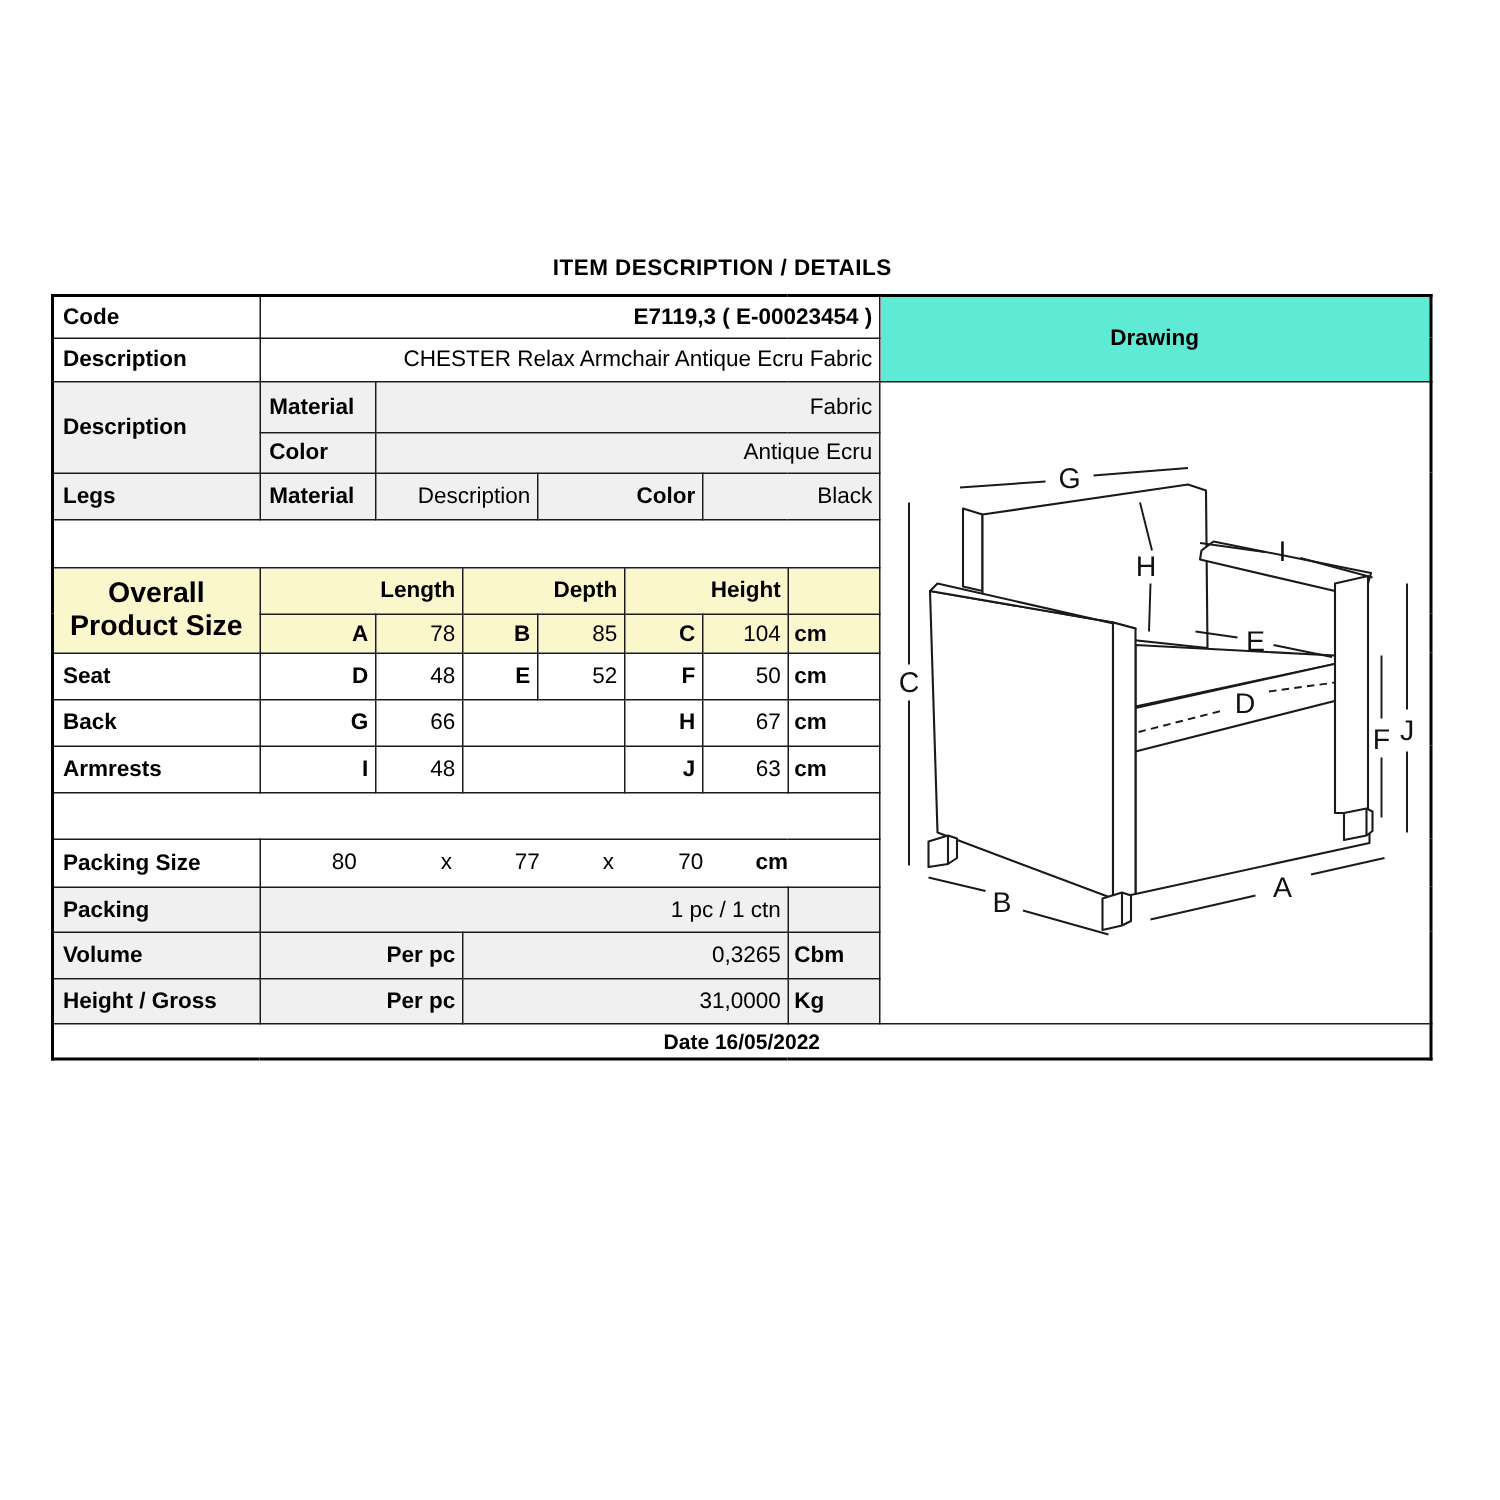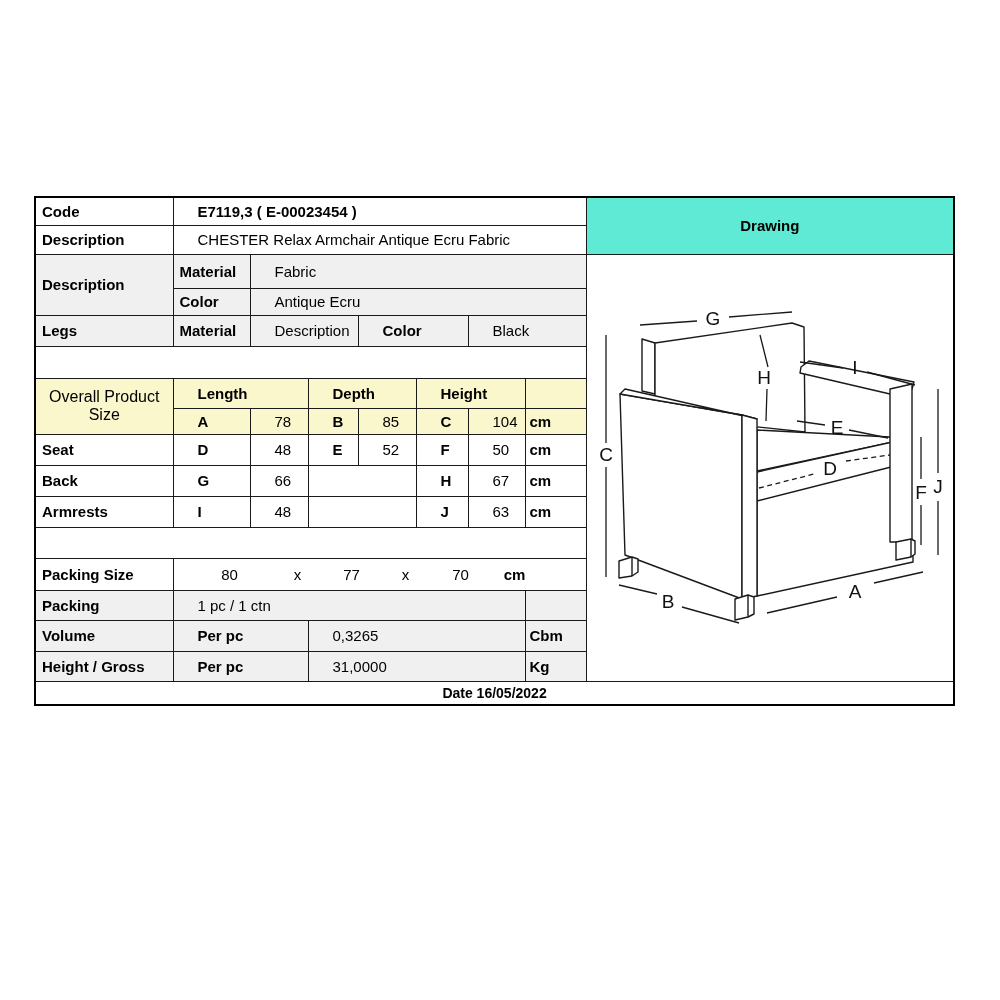--- a/index.html
+++ b/index.html
@@ -5,45 +5,46 @@
   html,body{margin:0;padding:0;background:#ffffff;width:1000px;height:1000px;
     font-family:"Liberation Sans",sans-serif;color:#000;}
   #page{position:relative;width:1000px;height:1000px;background:#fff;}
   #doc-title{position:absolute;left:22px;top:170px;width:919px;text-align:center;
     font-size:15px;font-weight:bold;letter-spacing:.3px;}
   table.spec{position:absolute;left:34px;top:196px;width:919px;border-collapse:collapse;
     table-layout:fixed;border:2.5px solid #000;}
   td{border:1.4px solid #1a1a1a;padding:0 4px;font-size:15px;vertical-align:middle;
     overflow:hidden;white-space:nowrap;}
   td.lbl{font-weight:bold;text-align:left;padding-left:6px;}
-  td.ctr{text-align:left;padding-left:24px;}
+  td.ctr{text-align:right;padding-left:24px;}
   td.bold{font-weight:bold;}
   td.unit{font-weight:bold;text-align:left;padding-left:4px;}
   td.gray{background:#f0f0f0;}
   td.yellow{background:#faf7cc;}
-  td.small{font-size:16px;line-height:1.15;white-space:normal;text-align:center;
-    font-weight:normal;}
+  td.small{font-size:19px;line-height:1.15;white-space:normal;text-align:center;
+    font-weight:bold;}
   td.drawhead{font-weight:bold;text-align:center;font-size:15px;background:#5eead4;}
   td.draw{padding:0;vertical-align:top;background:#fff;}
   td.datecell{font-weight:bold;font-size:14px;text-align:center;margin-left:28px;}
   td.spacer{background:#fff;}
   .psize{position:relative;width:100%;height:100%;}
   .psize span{position:absolute;top:50%;transform:translate(-50%,-50%);font-size:15px;margin-left:15px;}
   .psize .u{font-weight:bold;}
   svg text{font-family:"Liberation Sans",sans-serif;font-size:19px;fill:#111;}
   .shape path{fill:#ffffff;stroke:#1a1a1a;stroke-width:1.4;stroke-linejoin:round;}
   .shape path.noline{fill:none;}
   .dims path{fill:none;stroke:#1a1a1a;stroke-width:1.3;}
   .dims path.dash{stroke-dasharray:5 3.5;}
 </style>
 </head>
 <body>
 
 <div id="page">
 
+  <div id="doc-title">ITEM DESCRIPTION / DETAILS</div>
 
   <table class="spec">
     <colgroup>
       <col style="width:138px">
         <col style="width:77px">
         <col style="width:58px">
       <col style="width:50px">
         <col style="width:58px">
         <col style="width:52px">
       <col style="width:57px">

